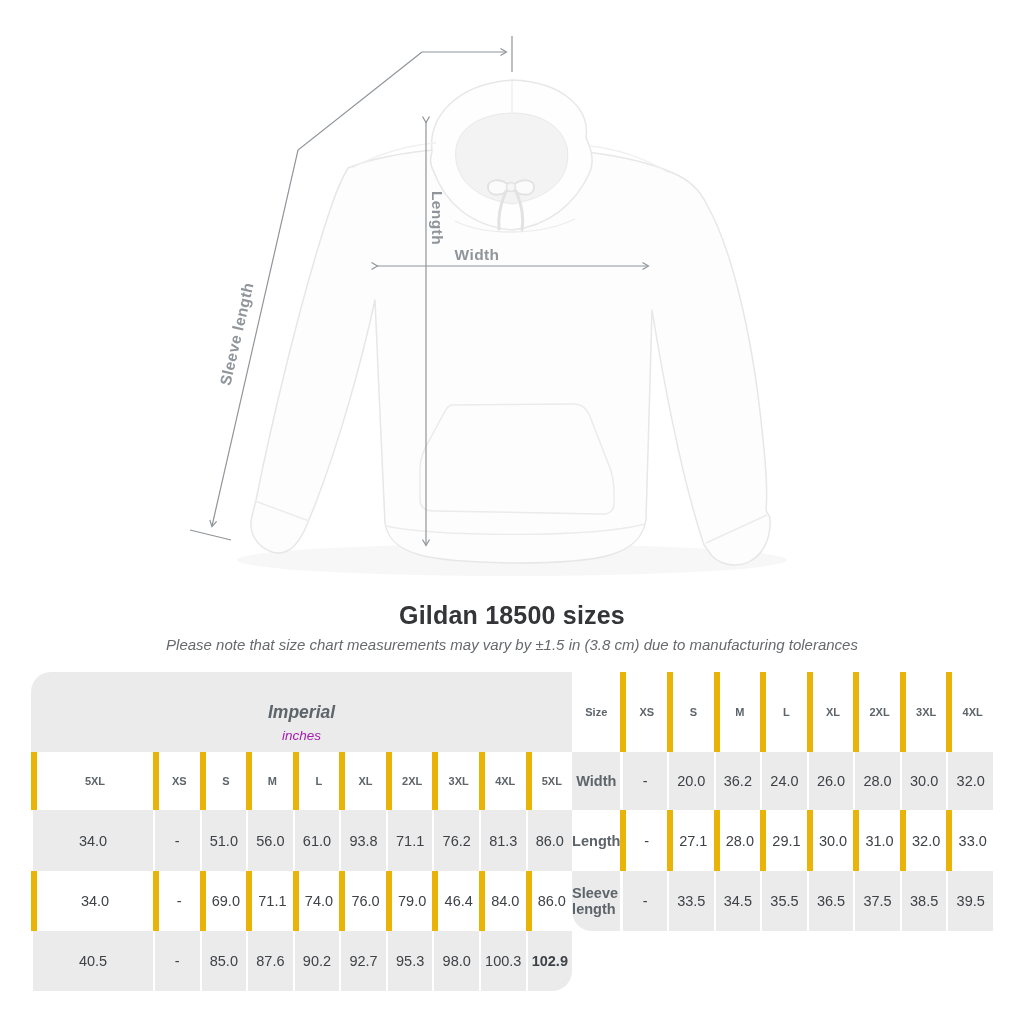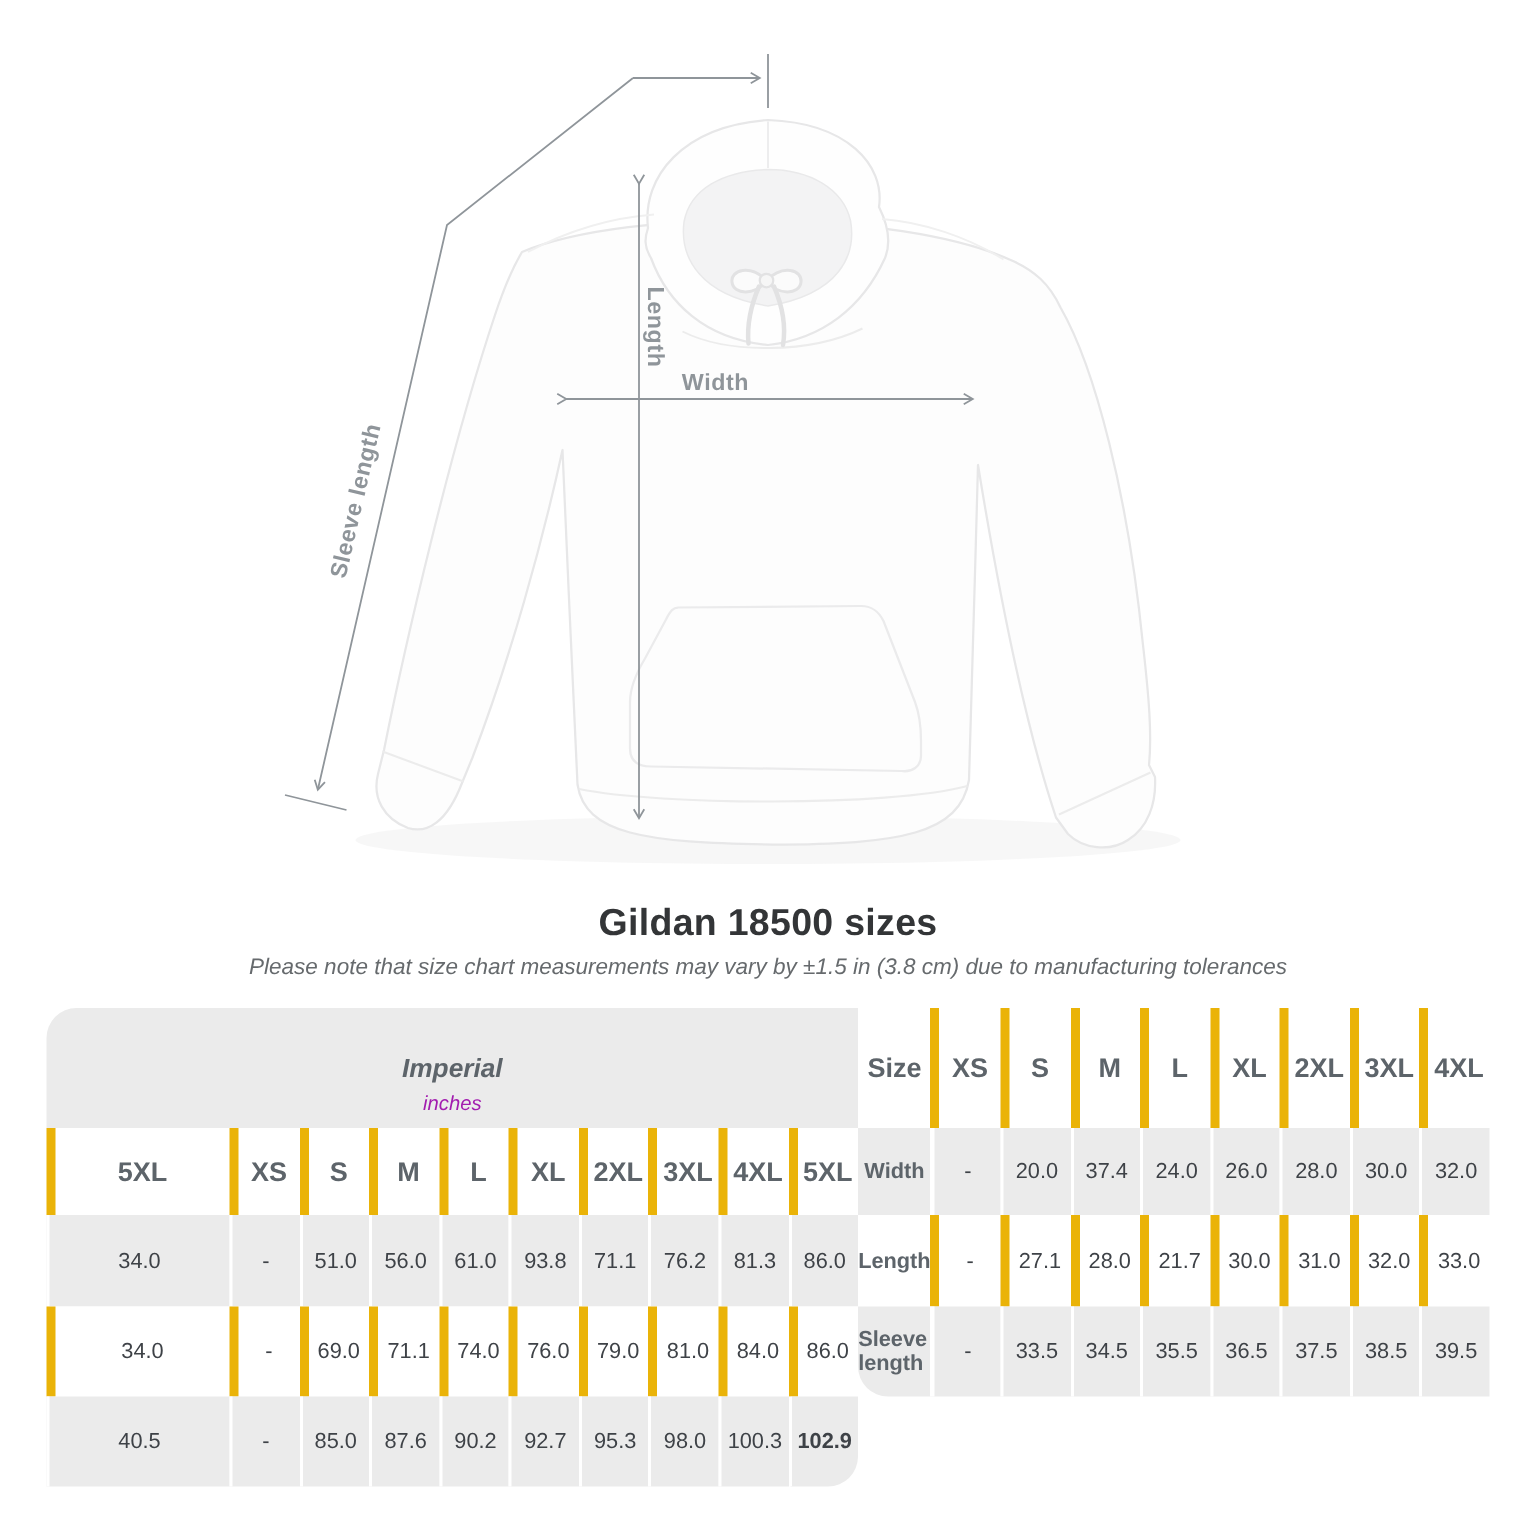--- a/index.html
+++ b/index.html
@@ -19,21 +19,21 @@
   #sizetable{position:absolute;left:31px;top:672px;width:962px;
              display:grid;grid-template-columns:122px repeat(18,1fr);
              grid-template-rows:80px 58px 61px 60px 60px;}
   .band{background:#ebebeb;display:flex;flex-direction:column;align-items:center;justify-content:center;gap:5px;}
   .band-imperial{grid-column:1/11;border-radius:20px 0 0 0;}
   .band-metric{grid-column:11/20;border-radius:0 20px 0 0;}
   .band-name{font-size:17.5px;font-weight:bold;font-style:italic;color:#5d646a;margin-top:20px;}
   .band-unit{font-size:13.5px;font-style:italic;color:#a21caf;}
 
   .c{display:flex;align-items:center;justify-content:center;}
-  .hdr{background:#fff;font-size:18px;font-weight:bold;color:#5d646a;}
+  .hdr{background:#fff;font-size:11px;font-weight:bold;color:#5d646a;}
   .lblw{background:#fff;font-size:14.5px;font-weight:bold;color:#5d646a;}
   .lblg{background:#ebebeb;font-size:14.5px;font-weight:bold;color:#5d646a;}
   .dw{background:#fff;font-size:14.5px;color:#3e4247;}
   .dg{background:#ebebeb;font-size:14.5px;color:#3e4247;}
   .sepw{border-left:6px solid #eab308;}
   .sepg{border-left:2px solid #ffffff;}
   .sepg0{border-left:3px solid #ffffff;}
   .rbl{border-radius:0 0 0 20px;}
   .rbr{border-radius:0 0 20px 0;font-weight:bold;}
 </style>
@@ -139,54 +139,54 @@
     <div class="c hdr sepw">L</div>
     <div class="c hdr sepw">XL</div>
     <div class="c hdr sepw">2XL</div>
     <div class="c hdr sepw">3XL</div>
     <div class="c hdr sepw">4XL</div>
     <div class="c hdr sepw">5XL</div>
 
     <div class="c lblg">Width</div>
     <div class="c dg sepg0">-</div>
     <div class="c dg sepg">20.0</div>
-    <div class="c dg sepg">37.4</div>
+    <div class="c dg sepg">36.2</div>
     <div class="c dg sepg">24.0</div>
     <div class="c dg sepg">26.0</div>
     <div class="c dg sepg">28.0</div>
     <div class="c dg sepg">30.0</div>
     <div class="c dg sepg">32.0</div>
     <div class="c dg sepg">34.0</div>
     <div class="c dg sepg">-</div>
     <div class="c dg sepg">51.0</div>
     <div class="c dg sepg">56.0</div>
     <div class="c dg sepg">61.0</div>
     <div class="c dg sepg">93.8</div>
     <div class="c dg sepg">71.1</div>
     <div class="c dg sepg">76.2</div>
     <div class="c dg sepg">81.3</div>
     <div class="c dg sepg">86.0</div>
 
     <div class="c lblw">Length</div>
     <div class="c dw sepw">-</div>
     <div class="c dw sepw">27.1</div>
     <div class="c dw sepw">28.0</div>
-    <div class="c dw sepw">21.7</div>
+    <div class="c dw sepw">29.1</div>
     <div class="c dw sepw">30.0</div>
     <div class="c dw sepw">31.0</div>
     <div class="c dw sepw">32.0</div>
     <div class="c dw sepw">33.0</div>
     <div class="c dw sepw">34.0</div>
     <div class="c dw sepw">-</div>
     <div class="c dw sepw">69.0</div>
     <div class="c dw sepw">71.1</div>
     <div class="c dw sepw">74.0</div>
     <div class="c dw sepw">76.0</div>
     <div class="c dw sepw">79.0</div>
-    <div class="c dw sepw">81.0</div>
+    <div class="c dw sepw">46.4</div>
     <div class="c dw sepw">84.0</div>
     <div class="c dw sepw">86.0</div>
 
     <div class="c lblg rbl">Sleeve length</div>
     <div class="c dg sepg0">-</div>
     <div class="c dg sepg">33.5</div>
     <div class="c dg sepg">34.5</div>
     <div class="c dg sepg">35.5</div>
     <div class="c dg sepg">36.5</div>
     <div class="c dg sepg">37.5</div>

